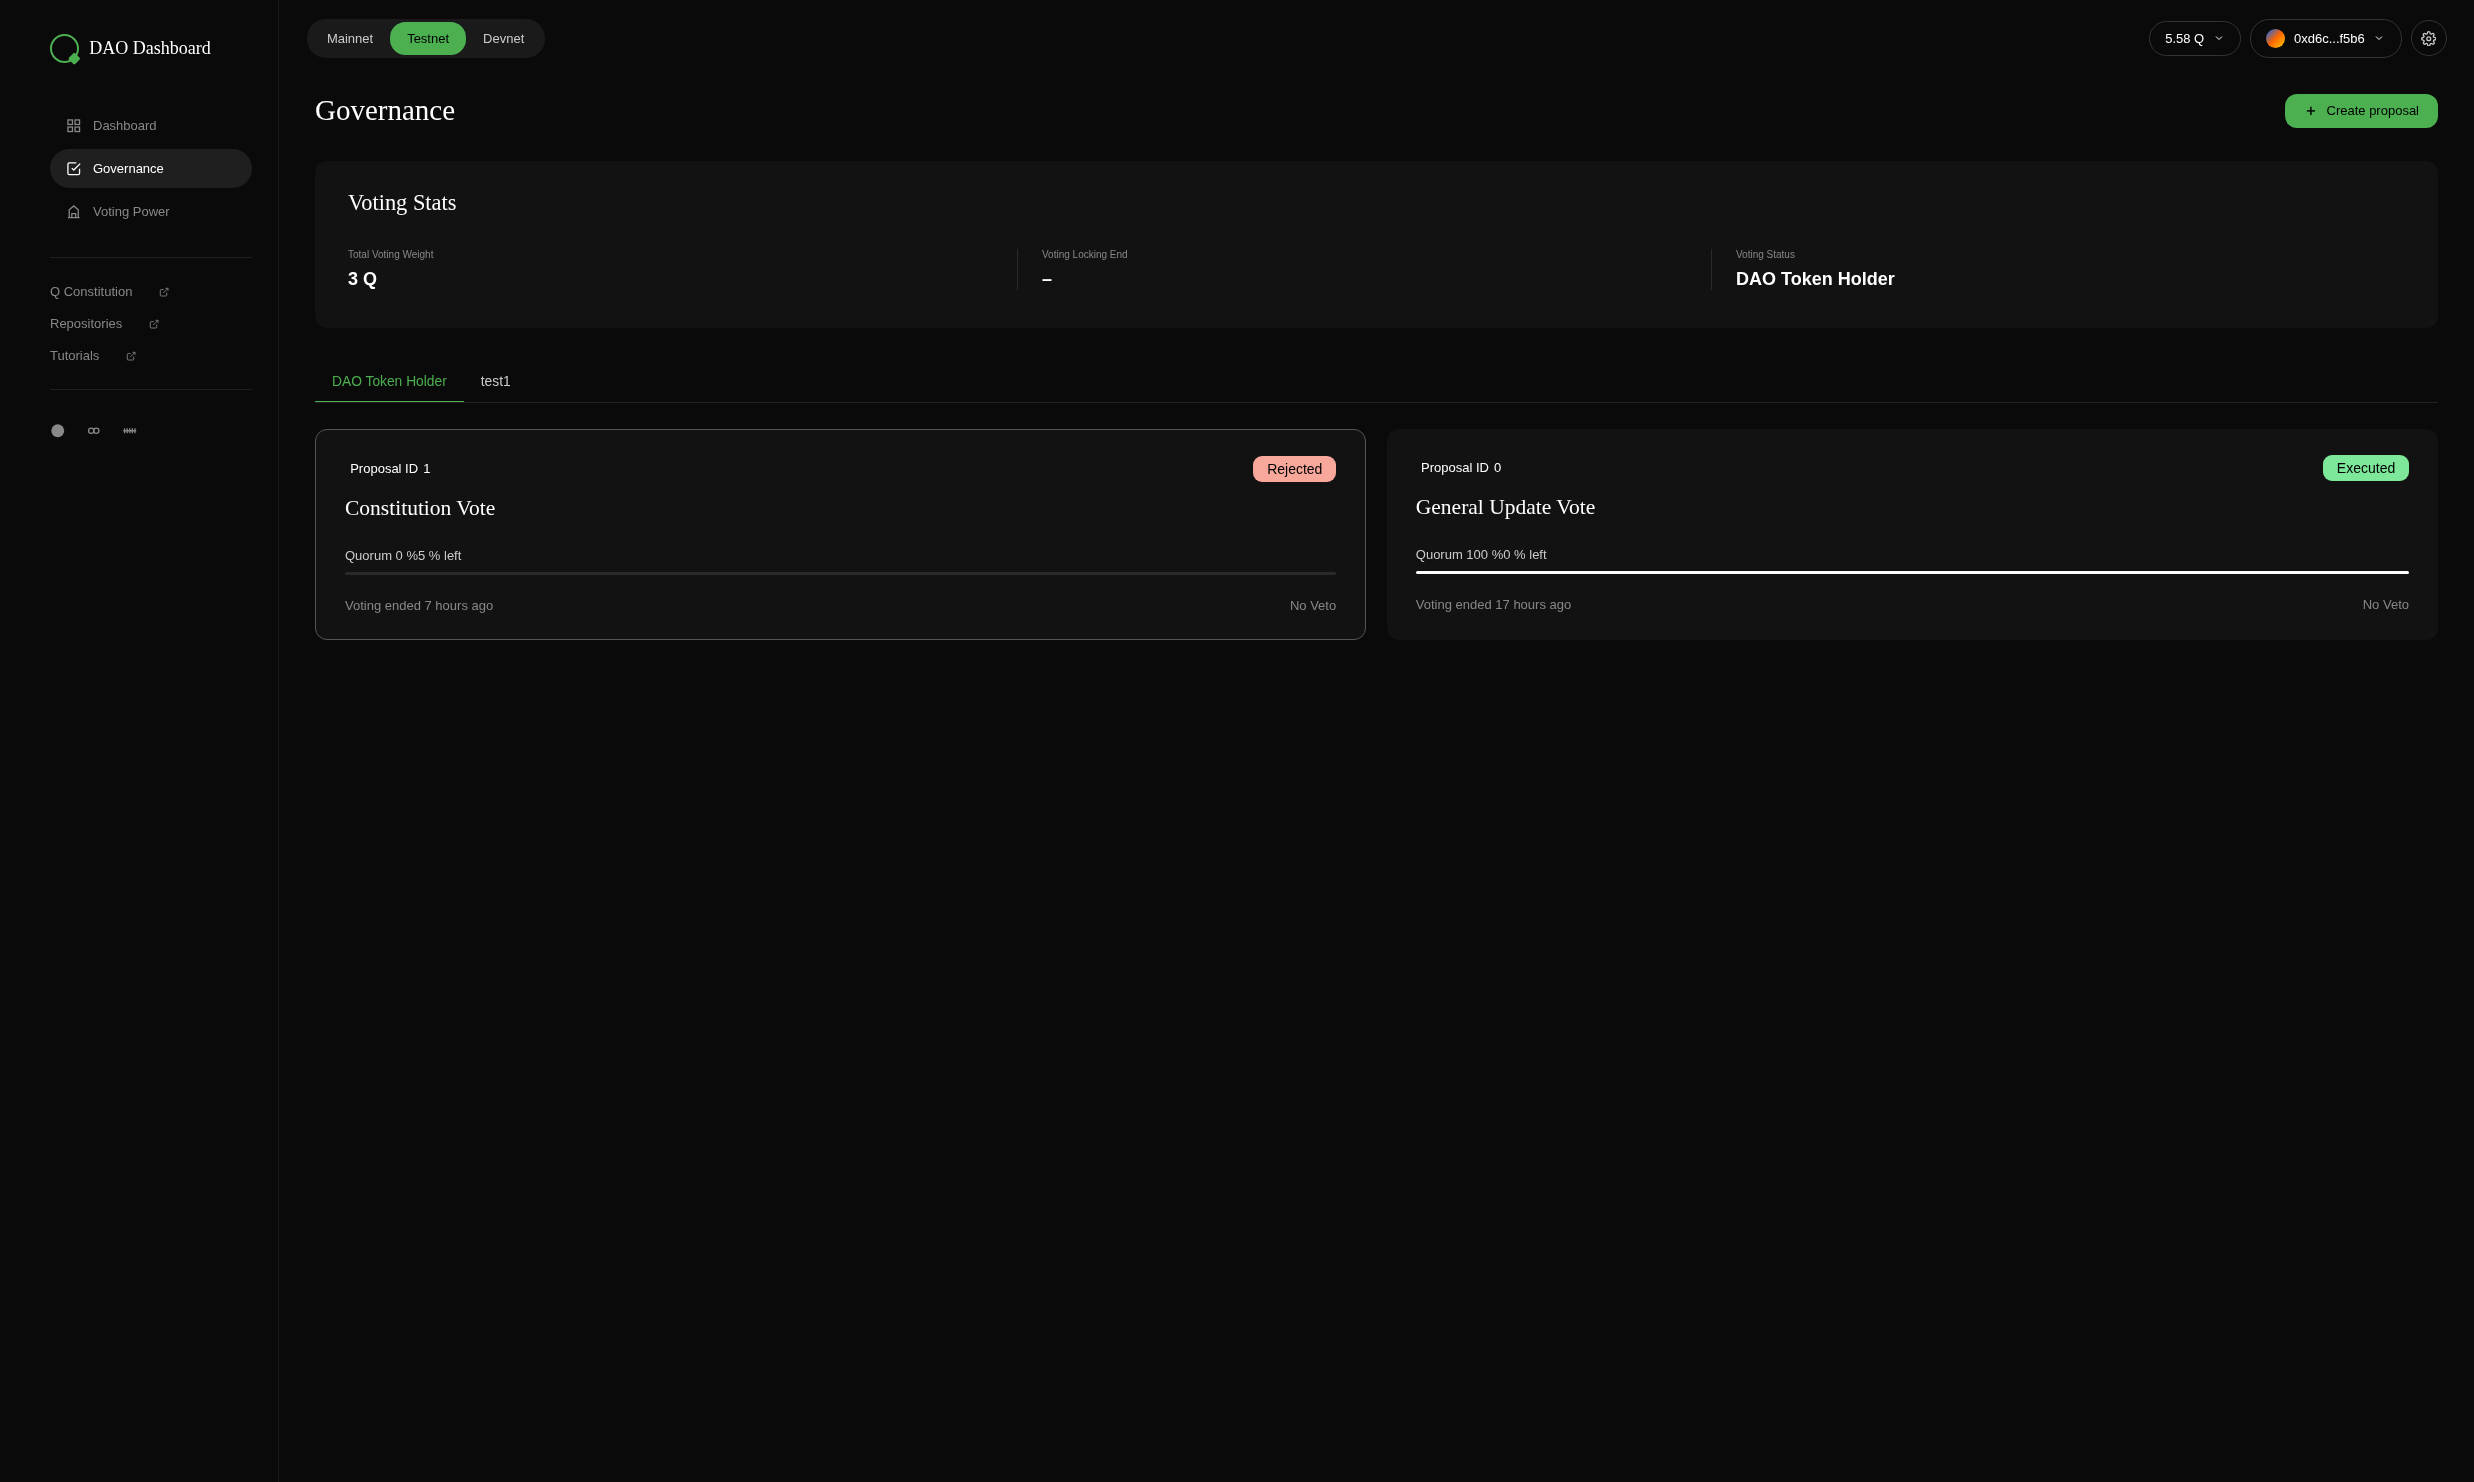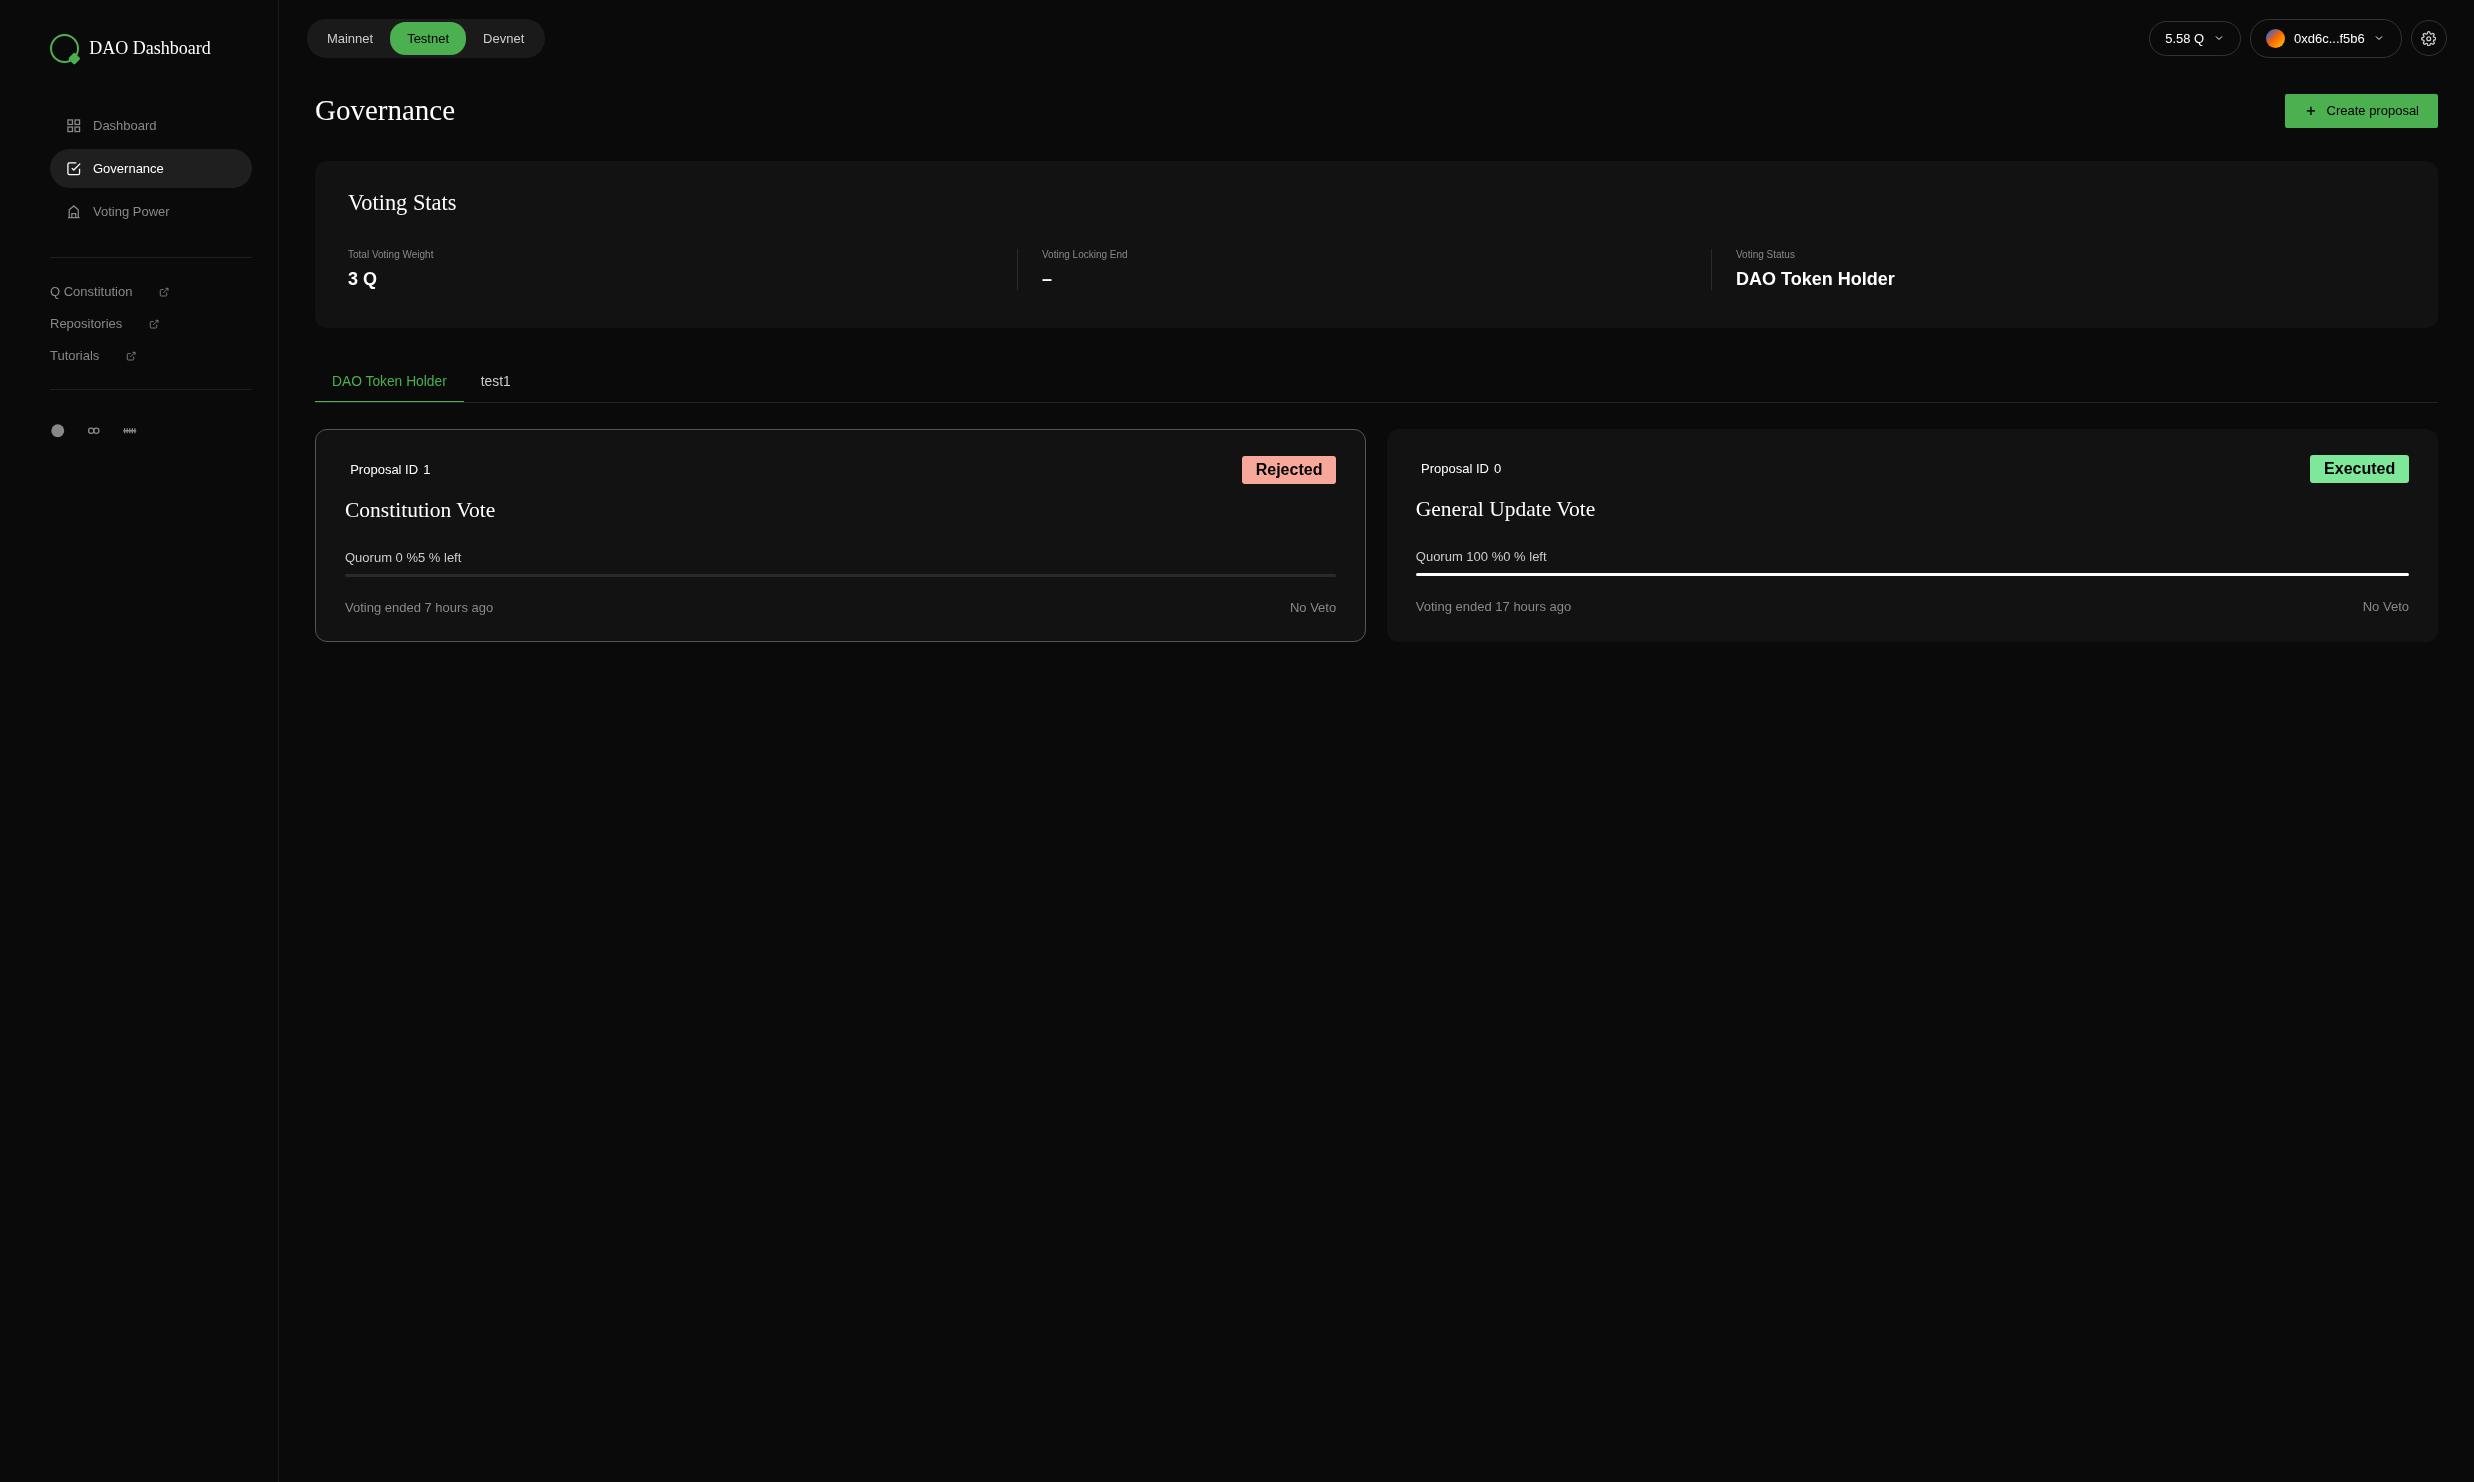--- a/index.html
+++ b/index.html
@@ -96,21 +96,21 @@
   border: 0.9px solid #333; border-radius: 50%; cursor: pointer;
 }
 
 .content { padding: 17px 36px 34px; }
 
 .page-header { display: flex; align-items: center; justify-content: space-between; margin-bottom: 33px; }
 .page-title { font-size: 29px; font-weight: 500; font-family: Georgia, serif; }
 .create-btn {
   display: flex; align-items: center; gap: 8.6px;
   background: #4caf50; color: #000;
-  padding: 9.5px 19px; border-radius: 2px;
+  padding: 9.5px 19px; border-radius: 12px;
   font-size: 13px; font-weight: 500; cursor: pointer;
 }
 
 .stats-card {
   background: #121212; border-radius: 12px;
   padding: 29px 33px 38px;
   margin-bottom: 34px;
 }
 .stats-title { font-size: 22.4px; font-weight: 500; margin-bottom: 33px; font-family: Georgia, serif; }
 .stats-grid { display: flex; }
@@ -132,21 +132,21 @@
 .proposals { display: grid; grid-template-columns: 1fr 1fr; gap: 20.6px; }
 .proposal-card {
   background: #121212; border-radius: 12px;
   padding: 26px 29px;
 }
 .proposal-card.highlighted { border: 0.9px solid #555; }
 .proposal-top { display: flex; justify-content: space-between; align-items: center; margin-bottom: 13.8px; }
 .proposal-id { font-size: 13px; color: #aaa; }
 .proposal-id span { color: #fff; margin-left: 5.2px; }
 .badge {
-  padding: 5.2px 13.8px; border-radius: 3px; font-size: 16px; font-weight: 700;
+  padding: 5.2px 13.8px; border-radius: 9px; font-size: 14px; font-weight: 400;
 }
 .badge.rejected { background: #f8a89a; color: #000; }
 .badge.executed { background: #7ee89a; color: #000; }
 .proposal-title { font-size: 21.5px; font-weight: 500; margin-bottom: 27.5px; font-family: Georgia, serif; }
 .quorum-row { display: flex; justify-content: flex-start; font-size: 13px; color: #ccc; margin-bottom: 8.6px; }
 .progress { height: 3.4px; background: #2a2a2a; border-radius: 1.7px; margin-bottom: 22.4px; overflow: hidden; }
 .progress-fill { height: 100%; background: #fff; }
 .proposal-footer { display: flex; justify-content: space-between; font-size: 13px; color: #888; }
 </style>
 </head>

